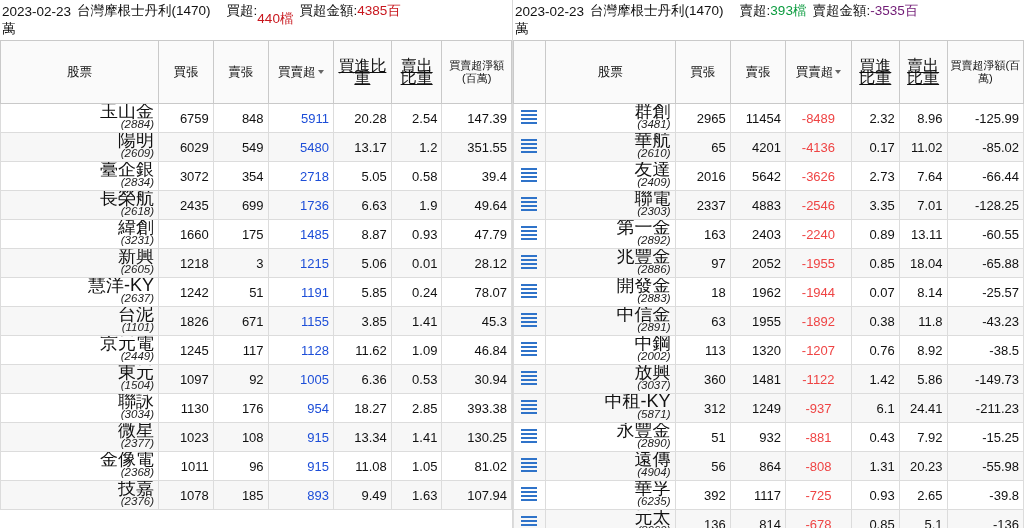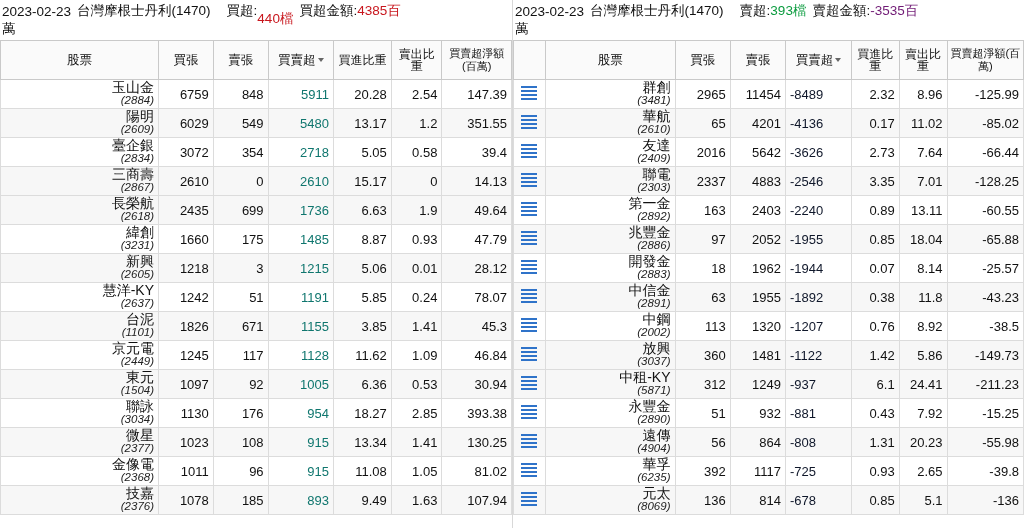--- a/index.html
+++ b/index.html
@@ -53,21 +53,21 @@
     border-collapse: collapse;
     width: 100%;
     table-layout: fixed;
   }
   th {
     background: #fafafa;
     border: 1px solid #c9c9c9;
     font-size: 12.5px;
     font-weight: normal;
     color: #111;
-    padding: 6px 2px;
+    padding: 18px 2px;
     vertical-align: middle;
     line-height: 13px;
   }
   td {
     border: 1px solid #dcdcdc;
     font-size: 13px;
     color: #111;
     padding: 1px 4px;
     height: 28px;
     vertical-align: middle;
@@ -85,47 +85,47 @@
   
   .rp .col-icon  { width: 30px; }
   .rp .col-stock { width: 122px; }
   .rp .col-num   { width: 52px; }
   .rp .col-grn   { width: 62px; }
   .rp .col-pct   { width: 45px; }
   .rp .col-pct2  { width: 45px; }
   .rp .col-net   { width: 72px; }
 
   .num { text-align: right; }
-  .red { color: #0f766e; text-align: right; padding-left: 9px; }
-  .grn { color: #0f172a; text-align: left; }
+  .red { color: #1d4ed8; text-align: right; padding-left: 9px; }
+  .grn { color: #ef4444; text-align: center; }
   .stockcell {
     text-align: right;
     line-height: 13px;
     padding-right: 4px;
   }
-  .stockcell .nm { display: block; font-size: 14px; }
+  .stockcell .nm { display: block; font-size: 18px; }
   .stockcell .cd { display: block; font-size: 11.5px; color: #222; font-style: italic; }
 
   .icon-cell { text-align: center; padding: 0; }
   .list-icon {
     display: inline-block;
     width: 16px; height: 13px;
     position: relative;
   }
   .list-icon i {
     position: absolute;
     left: 0; width: 16px; height: 2px;
     background: #2f73c9;
   }
   .list-icon i:nth-child(1){ top: 0; }
   .list-icon i:nth-child(2){ top: 4px; }
   .list-icon i:nth-child(3){ top: 8px; }
   .list-icon i:nth-child(4){ top: 12px; }
 
-  .th-multiline { line-height: 12px; font-size: 12px; }
+  .th-multiline { line-height: 12px; font-size: 16px; text-decoration: underline; }
   .th-small { font-size: 11px; }
   .sorted-th { position: relative; }
   .sorted-th .caret {
     display: inline-block;
     width: 0; height: 0;
     border-left: 3px solid transparent;
     border-right: 3px solid transparent;
     border-top: 4px solid #666;
     margin-left: 2px;
     vertical-align: middle;
@@ -199,32 +199,20 @@
               <td class="stockcell">
                 <span class="nm">臺企銀</span>
                 <span class="cd">(2834)</span>
               </td>
               <td class="num">3072</td>
               <td class="num">354</td>
               <td class="red">2718</td>
               <td class="num">5.05</td>
               <td class="num">0.58</td>
               <td class="num">39.4</td>
-            </tr>
-          <tr class="alt">
-              <td class="stockcell">
-                <span class="nm">三商壽</span>
-                <span class="cd">(2867)</span>
-              </td>
-              <td class="num">2610</td>
-              <td class="num">0</td>
-              <td class="red">2610</td>
-              <td class="num">15.17</td>
-              <td class="num">0</td>
-              <td class="num">14.13</td>
             </tr>
           <tr class="alt">
               <td class="stockcell">
                 <span class="nm">長榮航</span>
                 <span class="cd">(2618)</span>
               </td>
               <td class="num">2435</td>
               <td class="num">699</td>
               <td class="red">1736</td>
               <td class="num">6.63</td>

